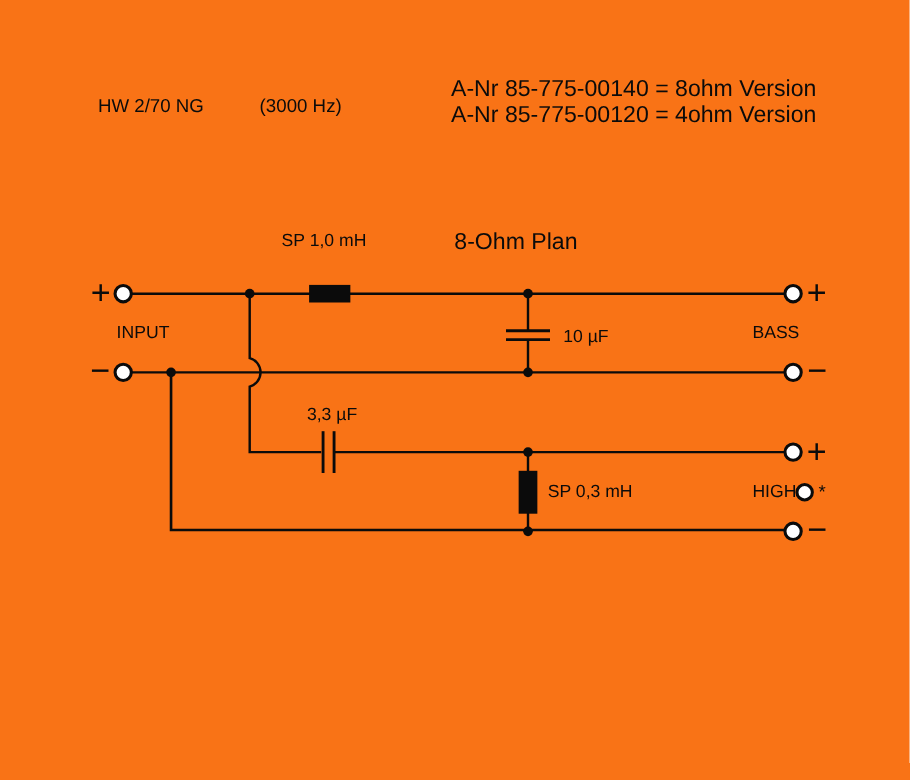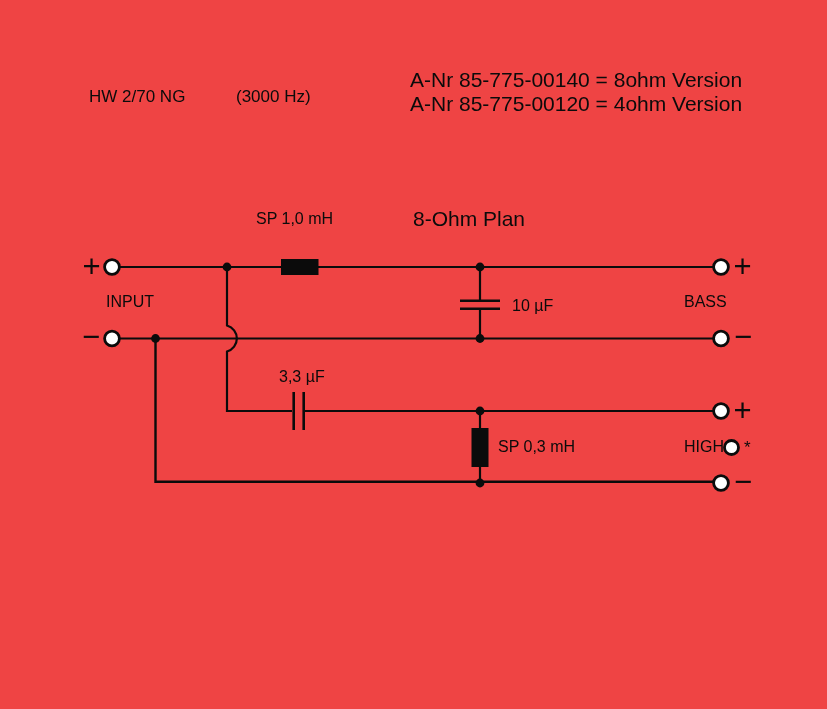--- a/index.html
+++ b/index.html
@@ -5,21 +5,21 @@
 <style>
   html, body {
     margin: 0;
     padding: 0;
     background: #ffffff;
   }
   .canvas {
     position: relative;
     width: 827px;
     height: 709px;
-    background: #ef4444;
+    background: #f97316;
     font-family: "Liberation Sans", sans-serif;
     overflow: hidden;
   }
   svg {
     display: block;
   }
   text {
     fill: #0b0b0b;
     font-family: "Liberation Sans", sans-serif;
   }

